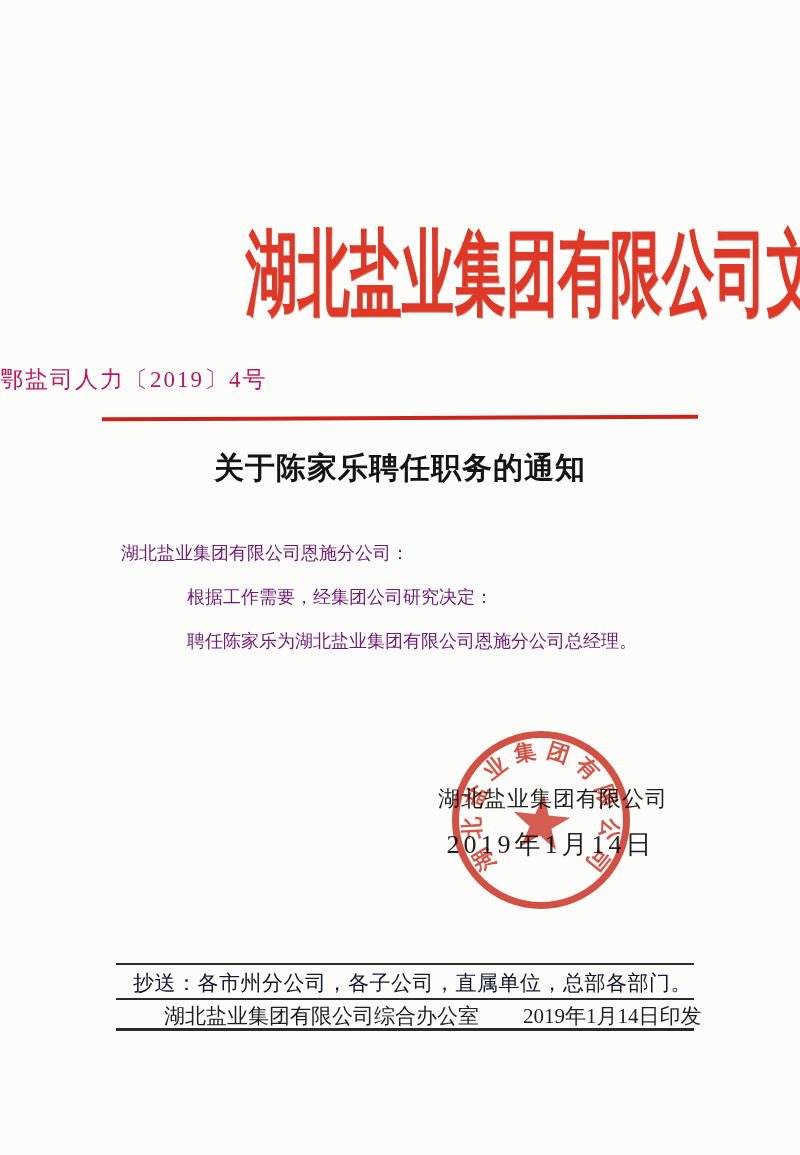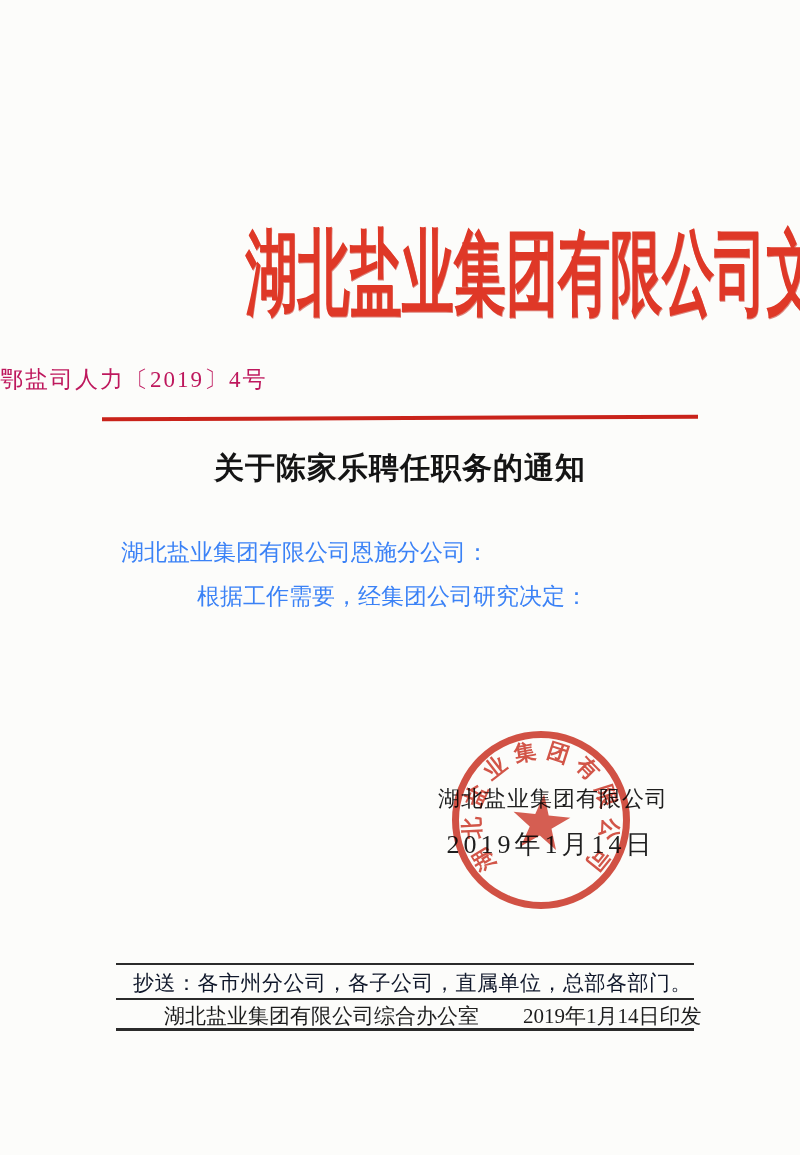--- a/index.html
+++ b/index.html
@@ -66,23 +66,23 @@
     letter-spacing: 1px;
     color: #141414;
   }
 
   
   .body-text {
     position: absolute;
     top: 531px;
     left: 121px;
     width: 578px;
-    font-size: 23px;
+    font-size: 18px;
     line-height: 44px;
-    color: #3b82f6;
+    color: #701a75;
     text-align: justify;
   }
   .body-text p { margin: 0; }
   .body-text p.indent { text-indent: 2em; margin-left: 30px; }
 
   
   .signature {
     position: absolute;
     top: 784px;
     left: 438px;
@@ -160,20 +160,21 @@
 
   <div class="doc-number">鄂盐司人力〔2019〕4号</div>
 
   <div class="red-divider"></div>
 
   <div class="notice-title">关于陈家乐聘任职务的通知</div>
 
   <div class="body-text">
     <p>湖北盐业集团有限公司恩施分公司：</p>
     <p class="indent">根据工作需要，经集团公司研究决定：</p>
+    <p class="indent">聘任陈家乐为湖北盐业集团有限公司恩施分公司总经理。</p>
   </div>
 
   <div class="signature">
     <div class="sig-org">湖北盐业集团有限公司</div>
     <div class="sig-date">2019年1月14日</div>
   </div>
 
   <svg class="seal" viewBox="-102 -102 204 204" xmlns="http://www.w3.org/2000/svg">
     <circle cx="0" cy="0" r="85.5" fill="none" stroke="#cc3425" stroke-width="7" stroke-opacity="0.92"></circle>
     <path transform="translate(0,4) rotate(6)" d="M0,-30 L6.76,-9.3 L28.53,-9.27 L10.94,3.55 L17.63,24.27 L0,11.5 L-17.63,24.27 L-10.94,3.55 L-28.53,-9.27 L-6.76,-9.3 Z" fill="#cc3425" fill-opacity="0.85"></path>

